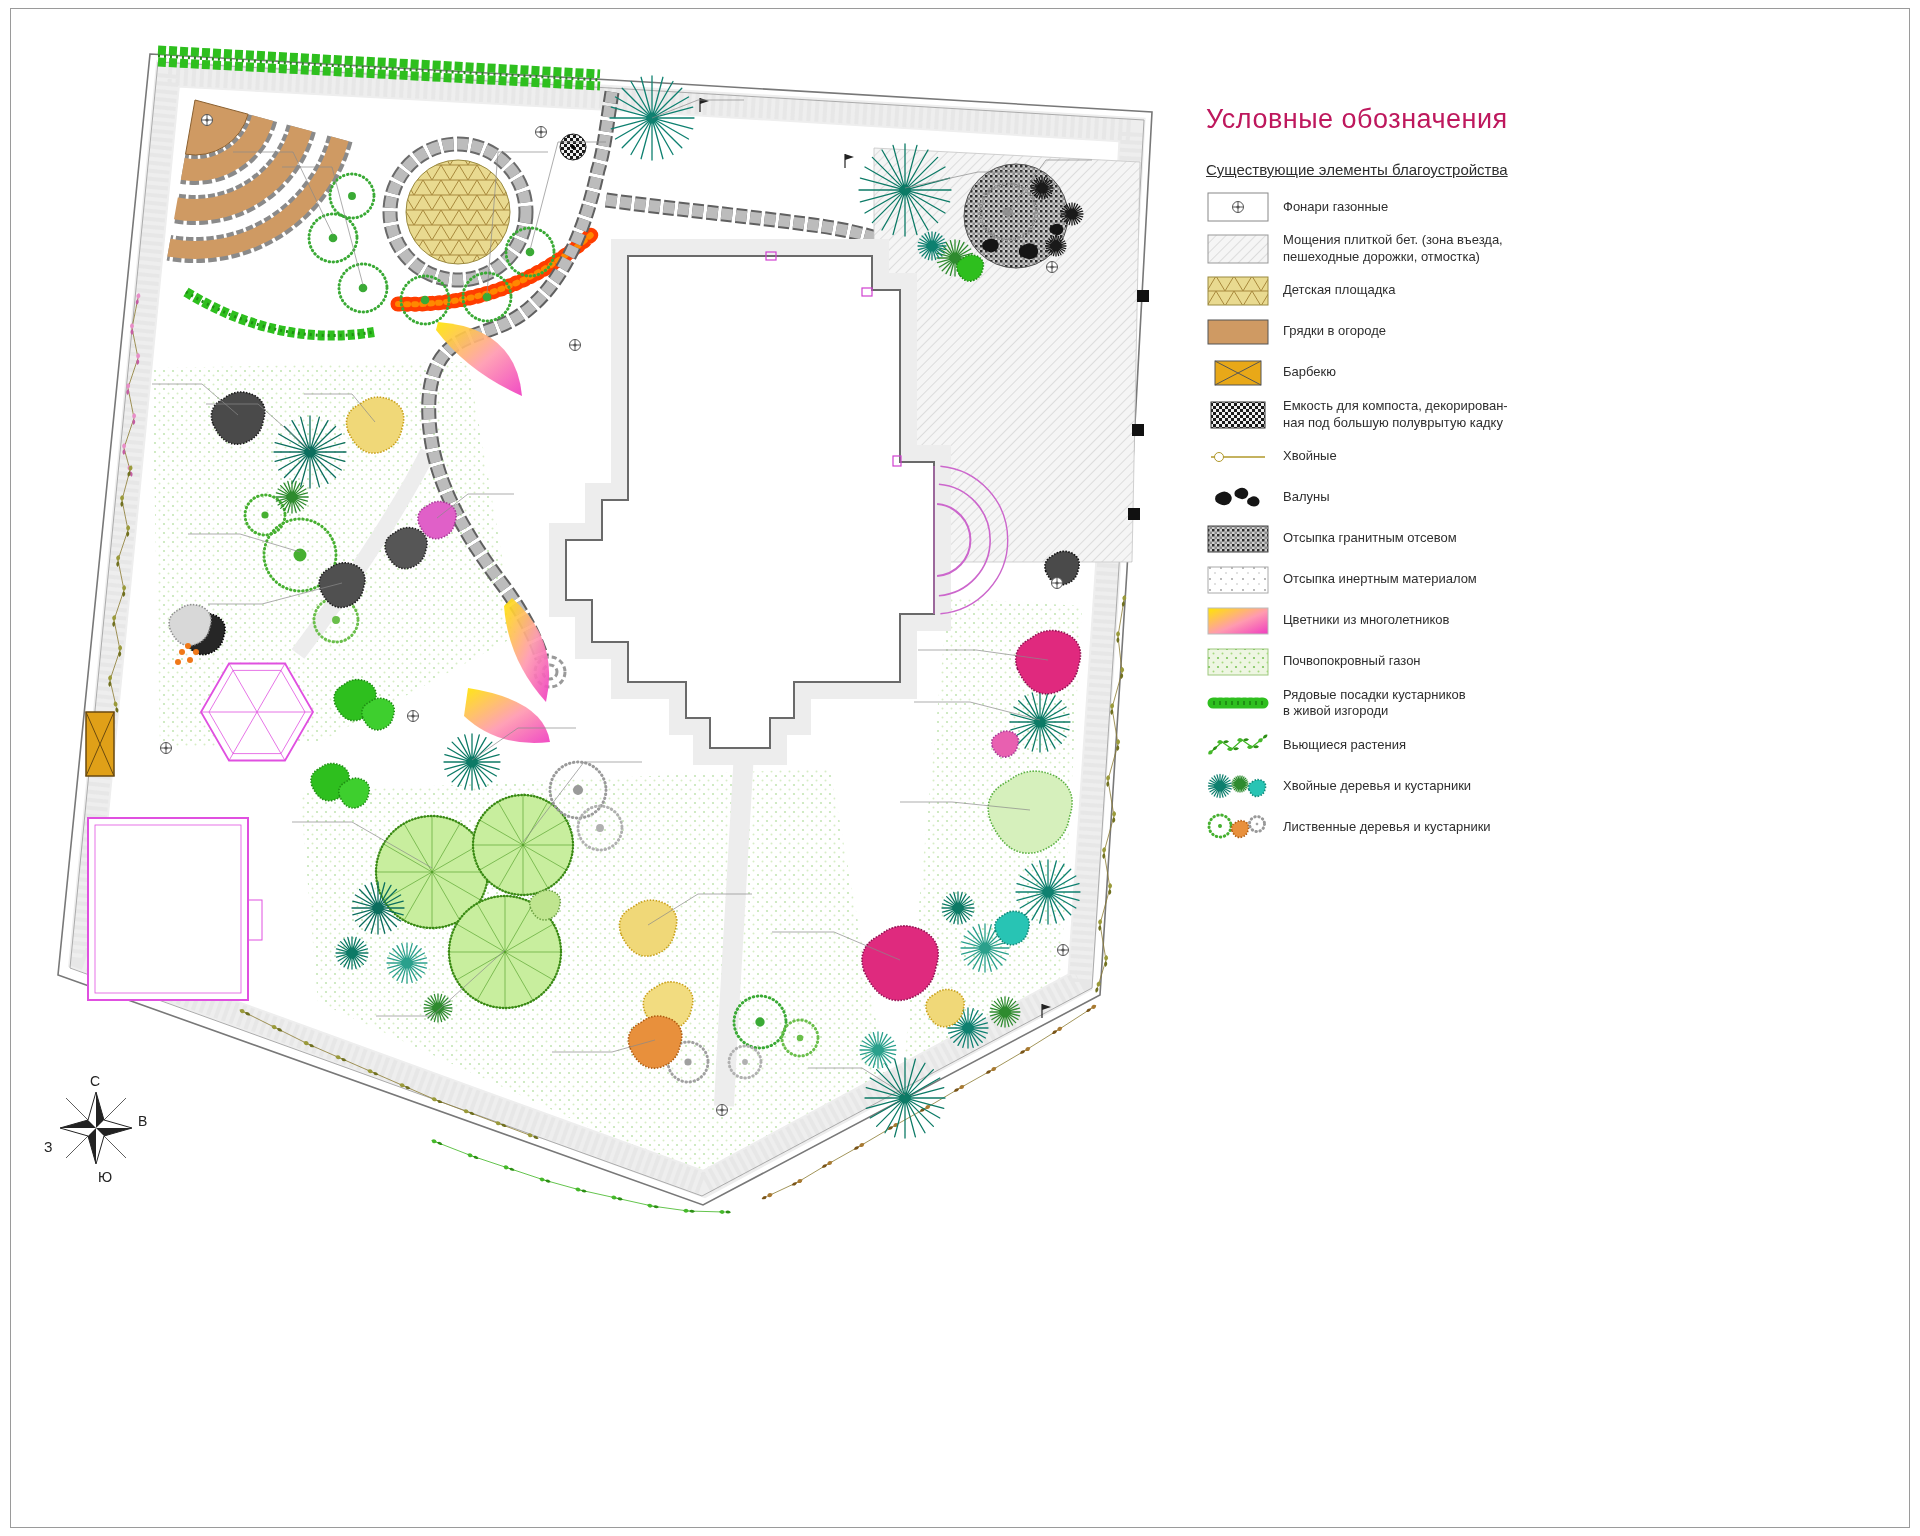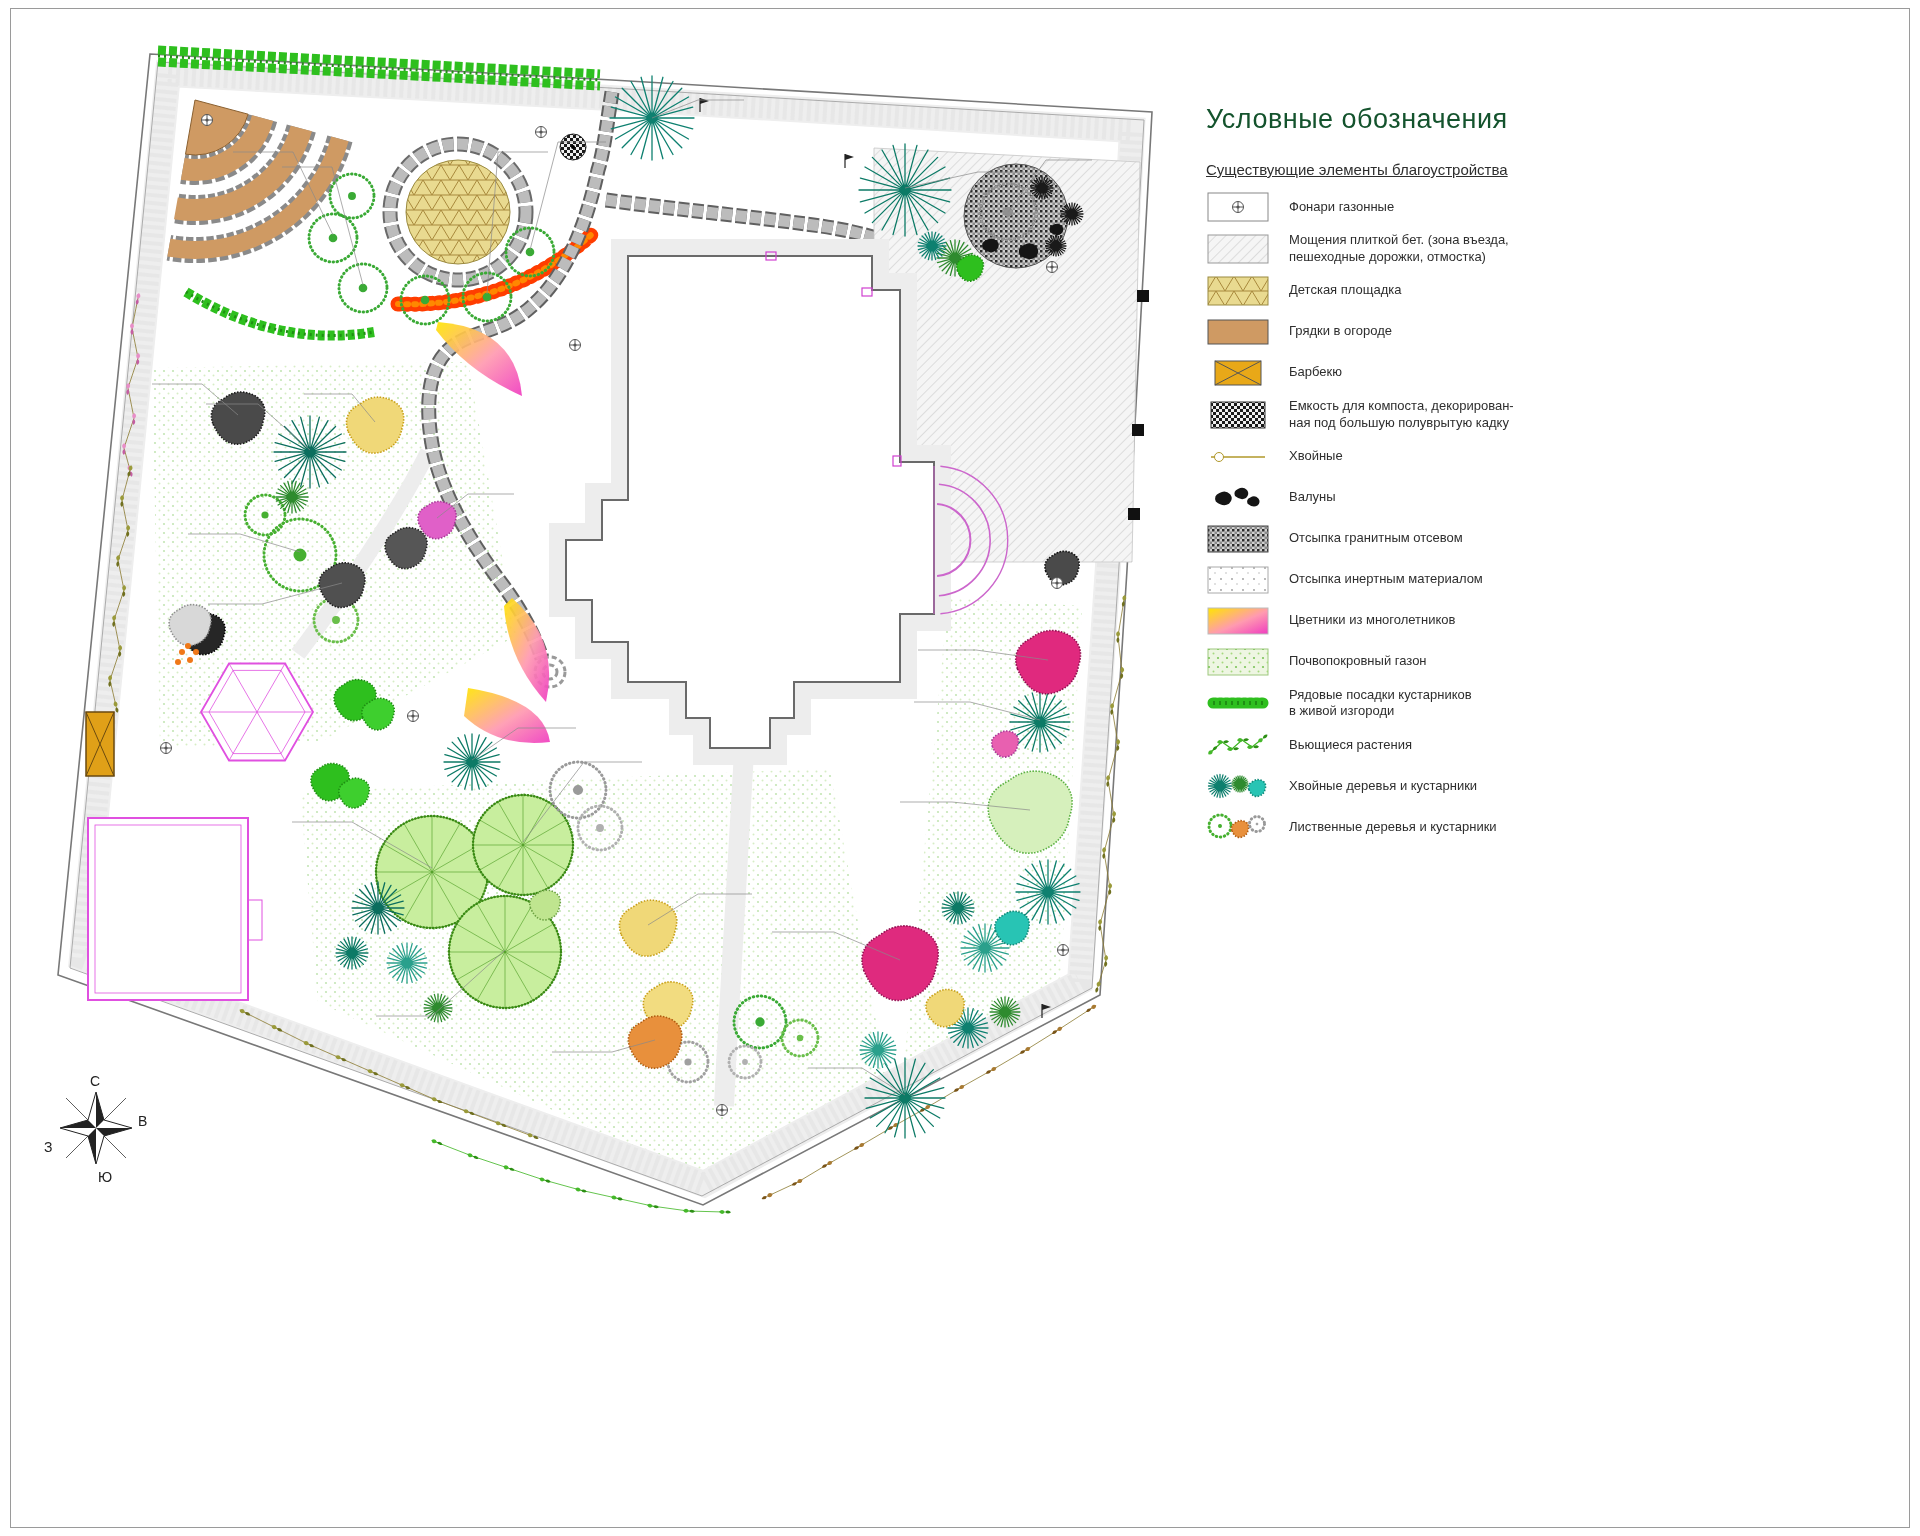--- a/index.html
+++ b/index.html
@@ -1,23 +1,23 @@
 <!DOCTYPE html>
 <html><head>
 <meta charset="utf-8">
 <style>
   html,body{margin:0;padding:0;}
   body{width:1920px;height:1536px;background:#fff;position:relative;overflow:hidden;
        font-family:"Liberation Sans","DejaVu Sans",sans-serif;color:#2e2e2e;}
   .frame{position:absolute;left:10px;top:8px;right:10px;bottom:8px;border:1px solid #9a9a9a;}
   svg.plan{position:absolute;left:0;top:0;}
   .legend{position:absolute;left:1206px;top:104px;width:352px;}
-  .lg-title{font-size:27px;color:#14532d;margin-bottom:26px;letter-spacing:.5px;}
+  .lg-title{font-size:27px;color:#be185d;margin-bottom:26px;letter-spacing:.5px;}
   .lg-head{font-size:15px;color:#2e2e2e;margin:16px 0 13px;white-space:pre-line;text-decoration:underline;}
-  .lrow{display:flex;align-items:center;gap:19px;margin-bottom:9px;min-height:30px;}
+  .lrow{display:flex;align-items:center;gap:13px;margin-bottom:9px;min-height:30px;}
   .sym{width:64px;flex:0 0 64px;height:32px;display:flex;align-items:center;justify-content:center;}
   .sym svg{width:62px;height:30px;overflow:visible;}
   .lbl{font-size:13px;color:#2e2e2e;line-height:1.3;white-space:pre-line;}
 </style>
 </head>
 <body>
 
 <div class="frame"></div>
 
 <svg class="plan" width="1920" height="1536" viewBox="0 0 1920 1536">

